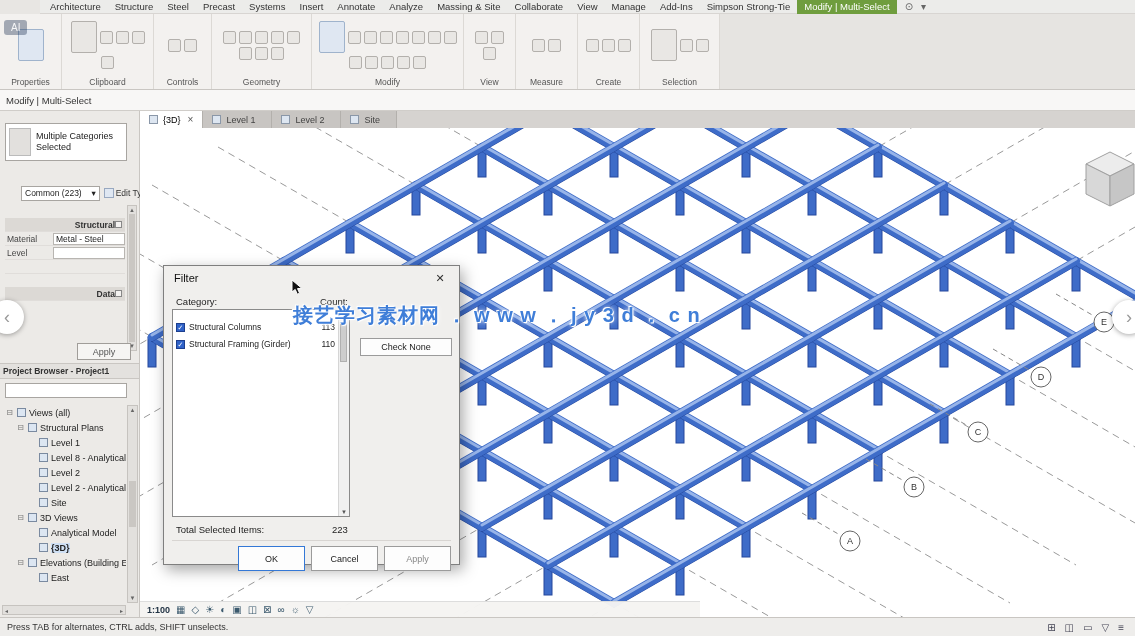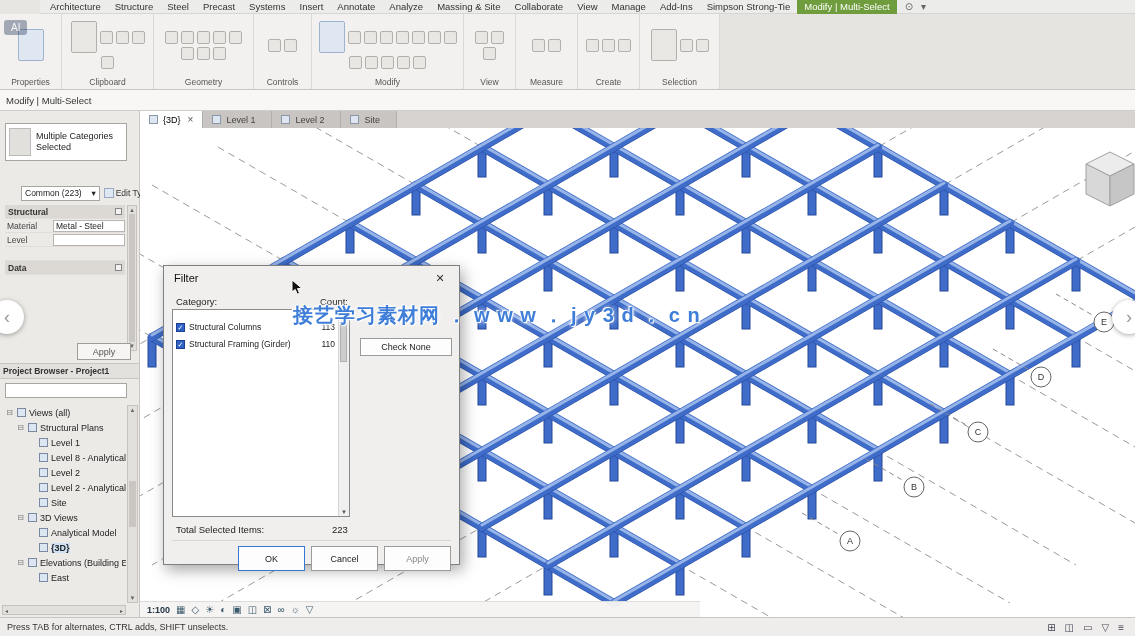--- a/index.html
+++ b/index.html
@@ -42,21 +42,21 @@
              border:1px solid #a8a5a1; display:flex; align-items:center; gap:5px; padding:3px; }
   .type-thumb{ width:22px; height:28px; background:#e2e0dd; border:1px solid #bbb; flex:none; }
   .type-text{ font-size:9px; line-height:11px; color:#222; }
   .edit-row{ position:absolute; top:74px; left:5px; width:130px; height:16px; display:flex; align-items:center; gap:4px;margin-left:16px; }
   .combo{ flex:1; height:15px; background:#fff; border:1px solid #a8a5a1; font-size:8.5px;
           display:flex; align-items:center; padding:0 3px; justify-content:space-between; overflow:hidden; white-space:nowrap; }
   .edit-type{ display:flex; align-items:center; gap:2px; font-size:8.5px; color:#333; cursor:default; }
   .etype-icon{ width:10px; height:10px; border:1px solid #98a8c0; background:#dfe7f2; }
   .pgrid{ position:absolute; top:94px; left:5px; width:120px; font-size:8.5px; }
   .prow{ display:flex; align-items:center; height:14px; border-bottom:1px solid #e0ddda; }
-  .prow.group{ background:#dcd9d5; font-weight:bold; color:#333; padding:0 3px; justify-content:space-between; }
+  .prow.group{ background:#dcd9d5; font-weight:bold; color:#333; padding:0 3px; justify-content:flex-end;margin-top:13px; }
   .grp-box{ width:7px; height:7px; border:1px solid #888; background:#f4f2f0; }
   .prow .plab{ width:48px; color:#444; padding-left:2px; }
   .pval{ flex:1; height:12px; background:#fff; border:1px solid #b8b5b1; padding:0 2px;
          overflow:hidden; white-space:nowrap; }
   .pal-scroll{ position:absolute; right:2px; top:94px; height:146px; width:10px; background:#e2e0dd;
                border:1px solid #c6c3bf; display:flex; flex-direction:column; align-items:center;
                justify-content:space-between; font-size:6px; color:#666; padding:1px 0; }
   .pal-thumb{ width:6px; flex:1; margin:1px 0; background:#cac7c3; }
   .apply-btn{ position:absolute; top:232px; right:8px; width:54px; height:17px; background:#f6f5f3;
               border:1px solid #a09d99; font-size:9px; display:flex; align-items:center; justify-content:center; color:#555; }
@@ -203,39 +203,39 @@
   <div class="panel" style="width:92px">
     <div class="pic">
       <div class="ticon big"></div>
       <div class="ticon"></div>
       <div class="ticon"></div>
       <div class="ticon"></div>
       <div class="ticon"></div>
     </div>
     <div class="plabel">Clipboard</div>
   </div>
+  <div class="panel" style="width:58px">
+    <div class="pic">
+      <div class="ticon"></div>
+      <div class="ticon"></div>
+    </div>
+    <div class="plabel">Controls</div>
+  </div>
   <div class="panel" style="width:100px">
     <div class="pic">
       <div class="ticon"></div>
       <div class="ticon"></div>
       <div class="ticon"></div>
       <div class="ticon"></div>
       <div class="ticon"></div>
       <div class="ticon"></div>
       <div class="ticon"></div>
       <div class="ticon"></div>
     </div>
     <div class="plabel">Geometry</div>
-  </div>
-  <div class="panel" style="width:58px">
-    <div class="pic">
-      <div class="ticon"></div>
-      <div class="ticon"></div>
-    </div>
-    <div class="plabel">Controls</div>
   </div>
   <div class="panel" style="width:152px">
     <div class="pic">
       <div class="ticon big blue"></div>
       <div class="ticon"></div>
       <div class="ticon"></div>
       <div class="ticon"></div>
       <div class="ticon"></div>
       <div class="ticon"></div>
       <div class="ticon"></div>

